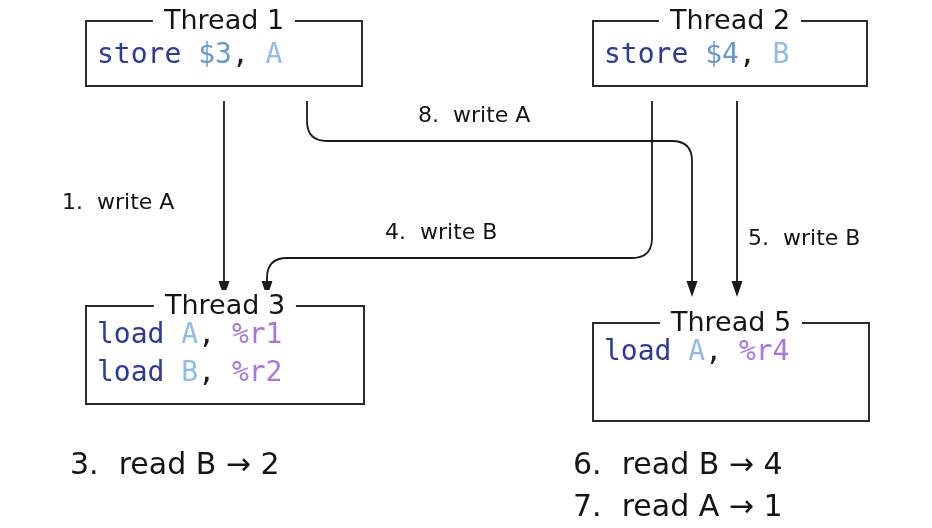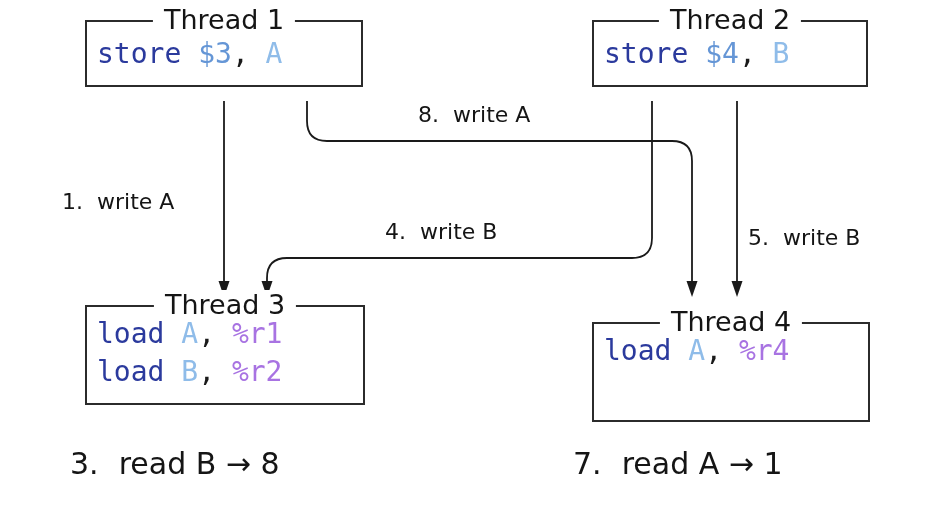--- a/index.html
+++ b/index.html
@@ -76,21 +76,21 @@
 
   <div class="thread-box" style="left:85px;top:305px;width:280px;height:100px;">
     <span class="thread-title">Thread 3</span>
     <div class="code-lines">
       <div class="code-line"><span class="tk-kw">load</span><span class="tk-pl"> </span><span class="tk-var">A</span><span class="tk-pu">,</span><span class="tk-pl"> </span><span class="tk-reg">%r1</span></div>
       <div class="code-line"><span class="tk-kw">load</span><span class="tk-pl"> </span><span class="tk-var">B</span><span class="tk-pu">,</span><span class="tk-pl"> </span><span class="tk-reg">%r2</span></div>
     </div>
   </div>
 
   <div class="thread-box" style="left:592px;top:322px;width:278px;height:100px;">
-    <span class="thread-title">Thread 4</span>
+    <span class="thread-title">Thread 5</span>
     <div class="code-lines">
       <div class="code-line"><span class="tk-kw">load</span><span class="tk-pl"> </span><span class="tk-var">A</span><span class="tk-pu">,</span><span class="tk-pl"> </span><span class="tk-reg">%r4</span></div>
     </div>
   </div>
 
   <div class="edge-label" style="left:62px;top:186px;">
     <span class="edge-num">1.</span><span class="edge-text">write A</span>
   </div>
 
   <div class="edge-label" style="left:418px;top:99px;">
@@ -100,23 +100,26 @@
   <div class="edge-label" style="left:385px;top:216px;">
     <span class="edge-num">4.</span><span class="edge-text">write B</span>
   </div>
 
   <div class="edge-label" style="left:748px;top:186px;margin-top:36px;">
     <span class="edge-num">5.</span><span class="edge-text">write B</span>
   </div>
 
   <div class="read-list" style="left:70px;top:443px;">
     <div class="read-item">
-      <span class="read-num">3.</span><span>read B → 8</span>
+      <span class="read-num">3.</span><span>read B → 2</span>
     </div>
   </div>
 
   <div class="read-list" style="left:573px;top:443px;">
+    <div class="read-item">
+      <span class="read-num">6.</span><span>read B → 4</span>
+    </div>
     <div class="read-item">
       <span class="read-num">7.</span><span>read A → 1</span>
     </div>
   </div>
 
 </div>
 
 </body></html>

